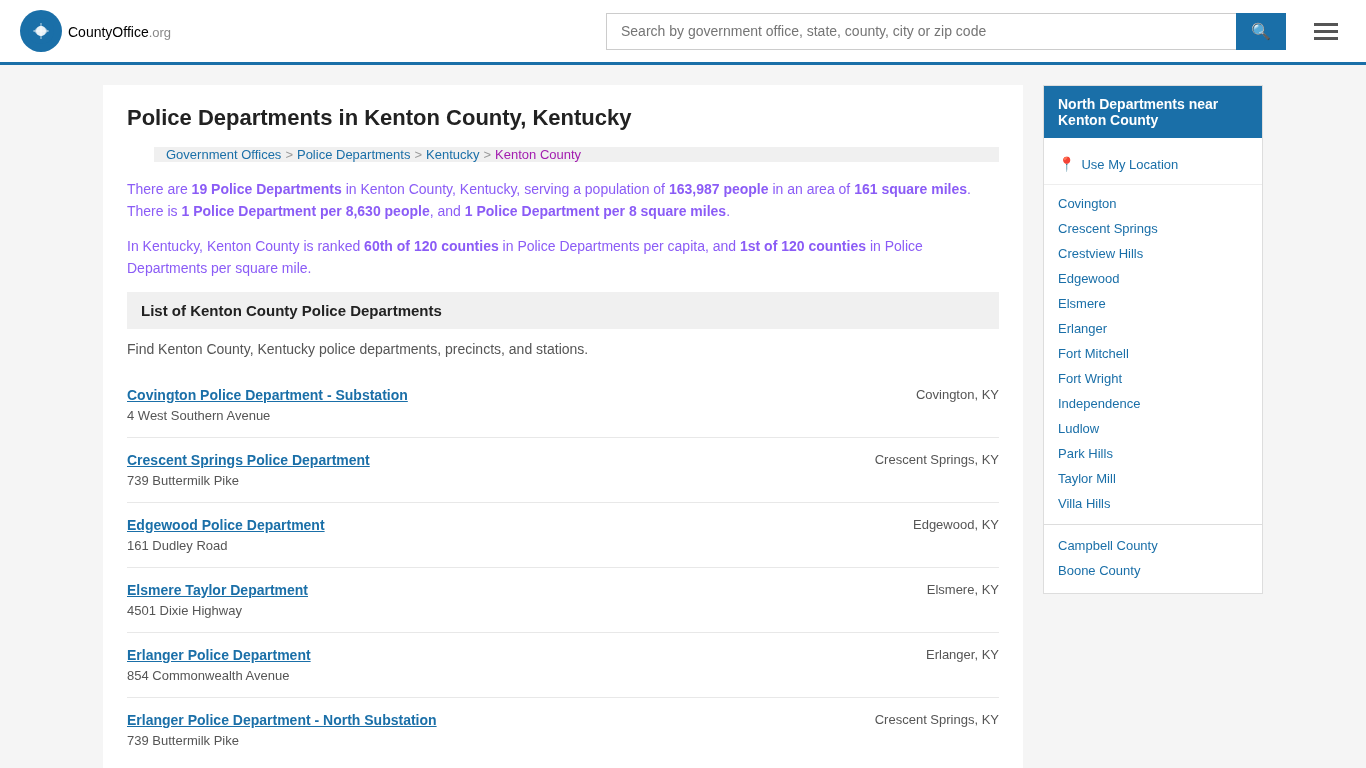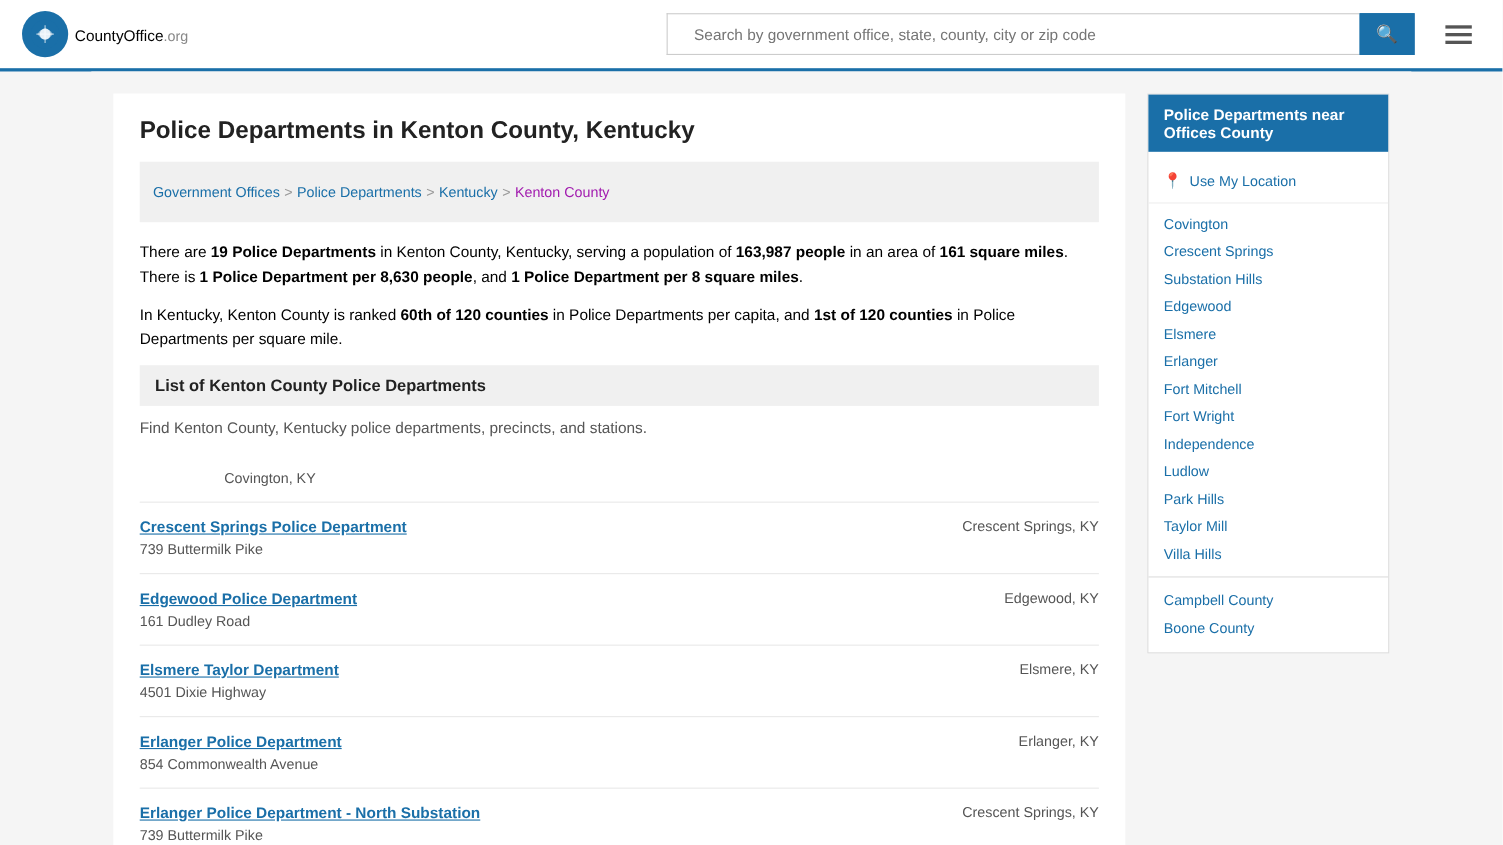--- a/index.html
+++ b/index.html
@@ -43,21 +43,21 @@
       font-size: 14px;
     }
     .search-area {
       flex: 1;
       display: flex;
       max-width: 680px;
       margin-left: auto;
     }
     .search-input {
       flex: 1;
-      padding: 8px 24px;
+      padding: 8px 14px;
       border: 1px solid #ccc;
       border-right: none;
       font-size: 14px;
       outline: none;
       color: #0c4a6e;
     }
     .search-btn {
       background: #1a6fa8;
       border: 1px solid #1a6fa8;
       color: white;
@@ -104,39 +104,40 @@
       font-size: 22px;
       font-weight: bold;
       color: #222;
       margin-bottom: 16px;
     }
 
     .breadcrumb {
       font-size: 13px;
       color: #666;
       background: #f0f0f0;
-      padding: 20px 12px;
+      padding: 0 12px;
       margin-bottom: 16px;
       display: flex;
       align-items: center;
       gap: 4px;
       flex-wrap: wrap;
+      margin-left: 27px;
     }
     .breadcrumb a {
       color: #1a6fa8;
       text-decoration: none;
     }
     .breadcrumb .sep { color: #999; }
     .breadcrumb .current { color: #a21caf; }
 
     .intro-text {
       font-size: 14px;
       line-height: 1.6;
       margin-bottom: 12px;
-      color: #000000;
+      color: #8b5cf6;
     }
     .intro-text strong { font-weight: bold; }
 
     .section-header {
       background: #f0f0f0;
       padding: 10px 14px;
       font-size: 15px;
       font-weight: bold;
       color: #222;
       margin-bottom: 12px;
@@ -302,20 +303,24 @@
     <div class="section-header">
       <span>List of Kenton County Police Departments</span>
     </div>
 
     <p class="section-desc">Find Kenton County, Kentucky police departments, precincts, and stations.</p>
 
     <div>
 
       <div class="dept-item">
         <div class="dept-row">
+          <div class="dept-info">
+            <a class="dept-name">Covington Police Department - Substation</a>
+            <span class="dept-address">4 West Southern Avenue</span>
+          </div>
           <div class="dept-location">Covington, KY</div>
         </div>
       </div>
 
       <div class="dept-item">
         <div class="dept-row">
           <div class="dept-info">
             <a class="dept-name">Crescent Springs Police Department</a>
             <span class="dept-address">739 Buttermilk Pike</span>
           </div>
@@ -362,32 +367,32 @@
           <div class="dept-location">Crescent Springs, KY</div>
         </div>
       </div>
 
     </div>
   </div>
 
   <aside class="sidebar">
     <div class="sidebar-box">
       <div class="sidebar-title">
-        <span>Police Departments near Offices County</span>
+        <span>North Departments near Kenton County</span>
       </div>
       <div class="sidebar-content">
 
         <div class="use-location">
           <span class="pin-icon">📍</span>
           <span>Use My Location</span>
         </div>
 
         <a class="sidebar-link">Covington</a>
         <a class="sidebar-link">Crescent Springs</a>
-        <a class="sidebar-link">Substation Hills</a>
+        <a class="sidebar-link">Crestview Hills</a>
         <a class="sidebar-link">Edgewood</a>
         <a class="sidebar-link">Elsmere</a>
         <a class="sidebar-link">Erlanger</a>
         <a class="sidebar-link">Fort Mitchell</a>
         <a class="sidebar-link">Fort Wright</a>
         <a class="sidebar-link">Independence</a>
         <a class="sidebar-link">Ludlow</a>
         <a class="sidebar-link">Park Hills</a>
         <a class="sidebar-link">Taylor Mill</a>
         <a class="sidebar-link">Villa Hills</a>

